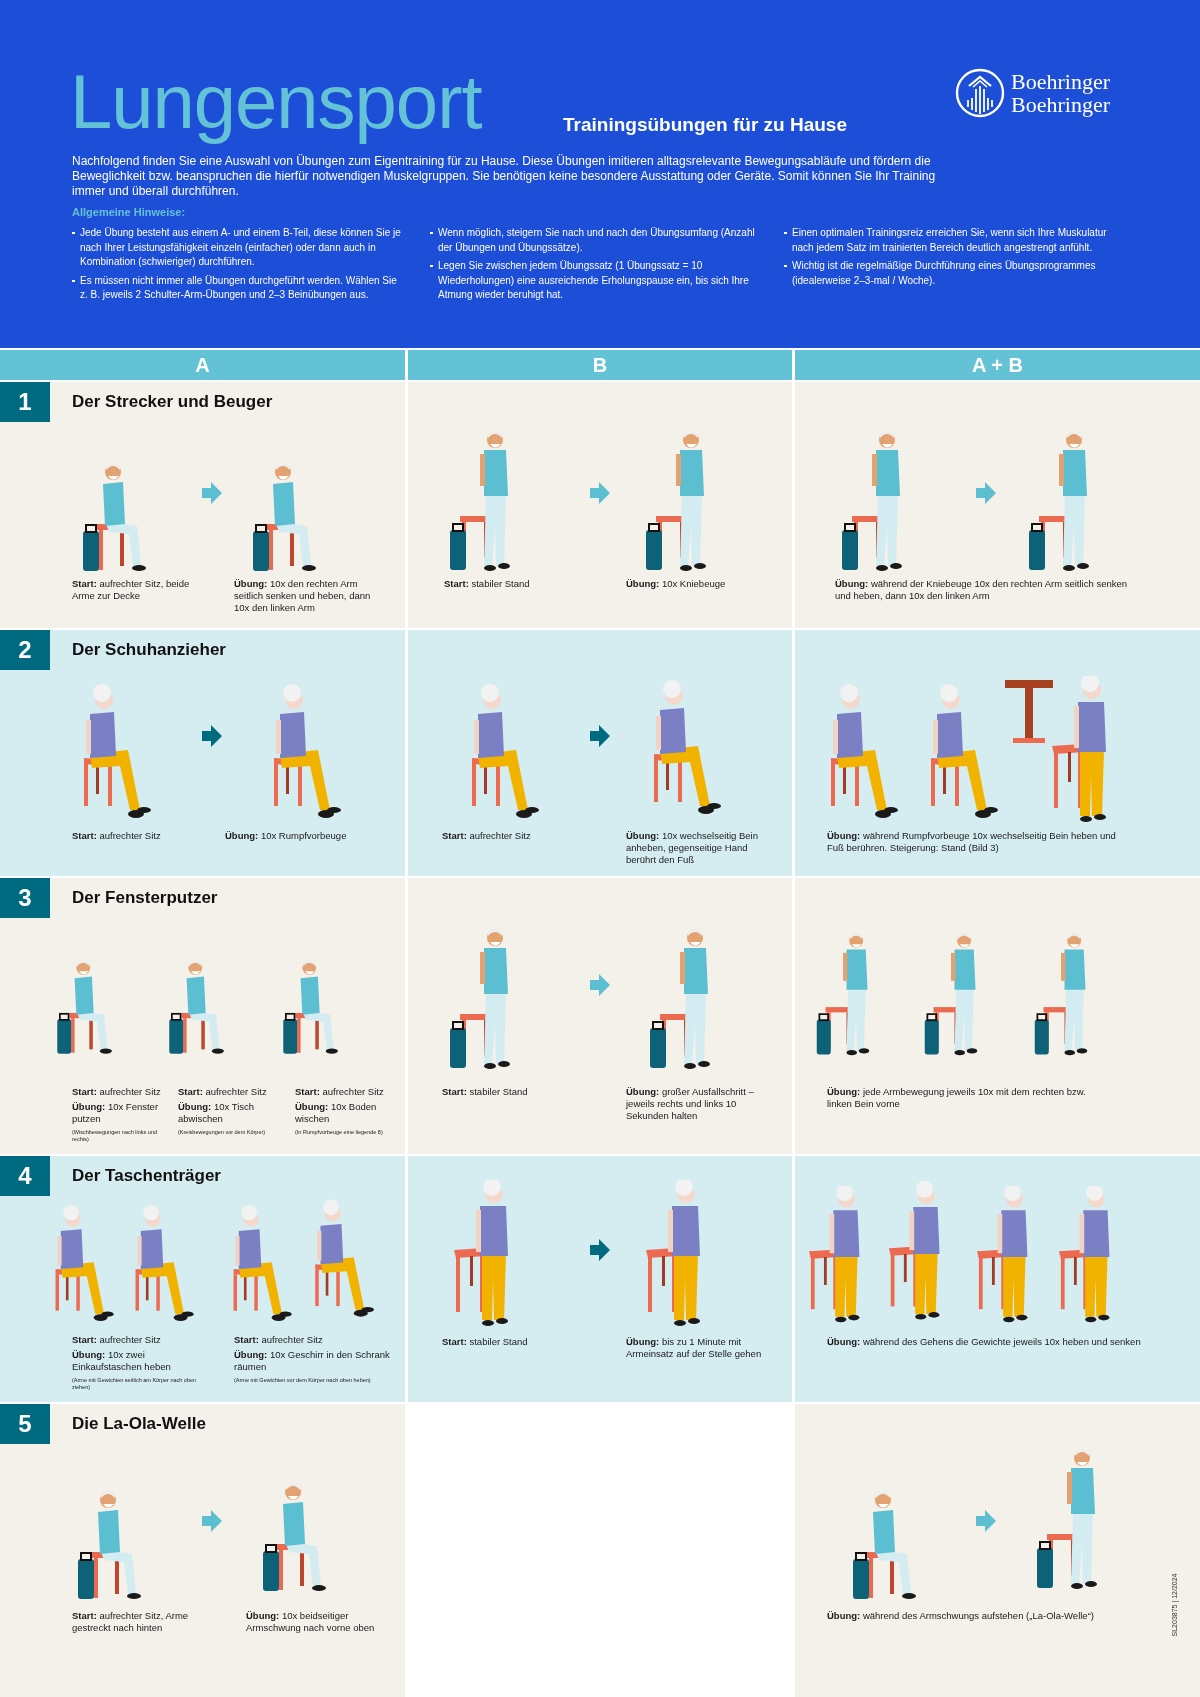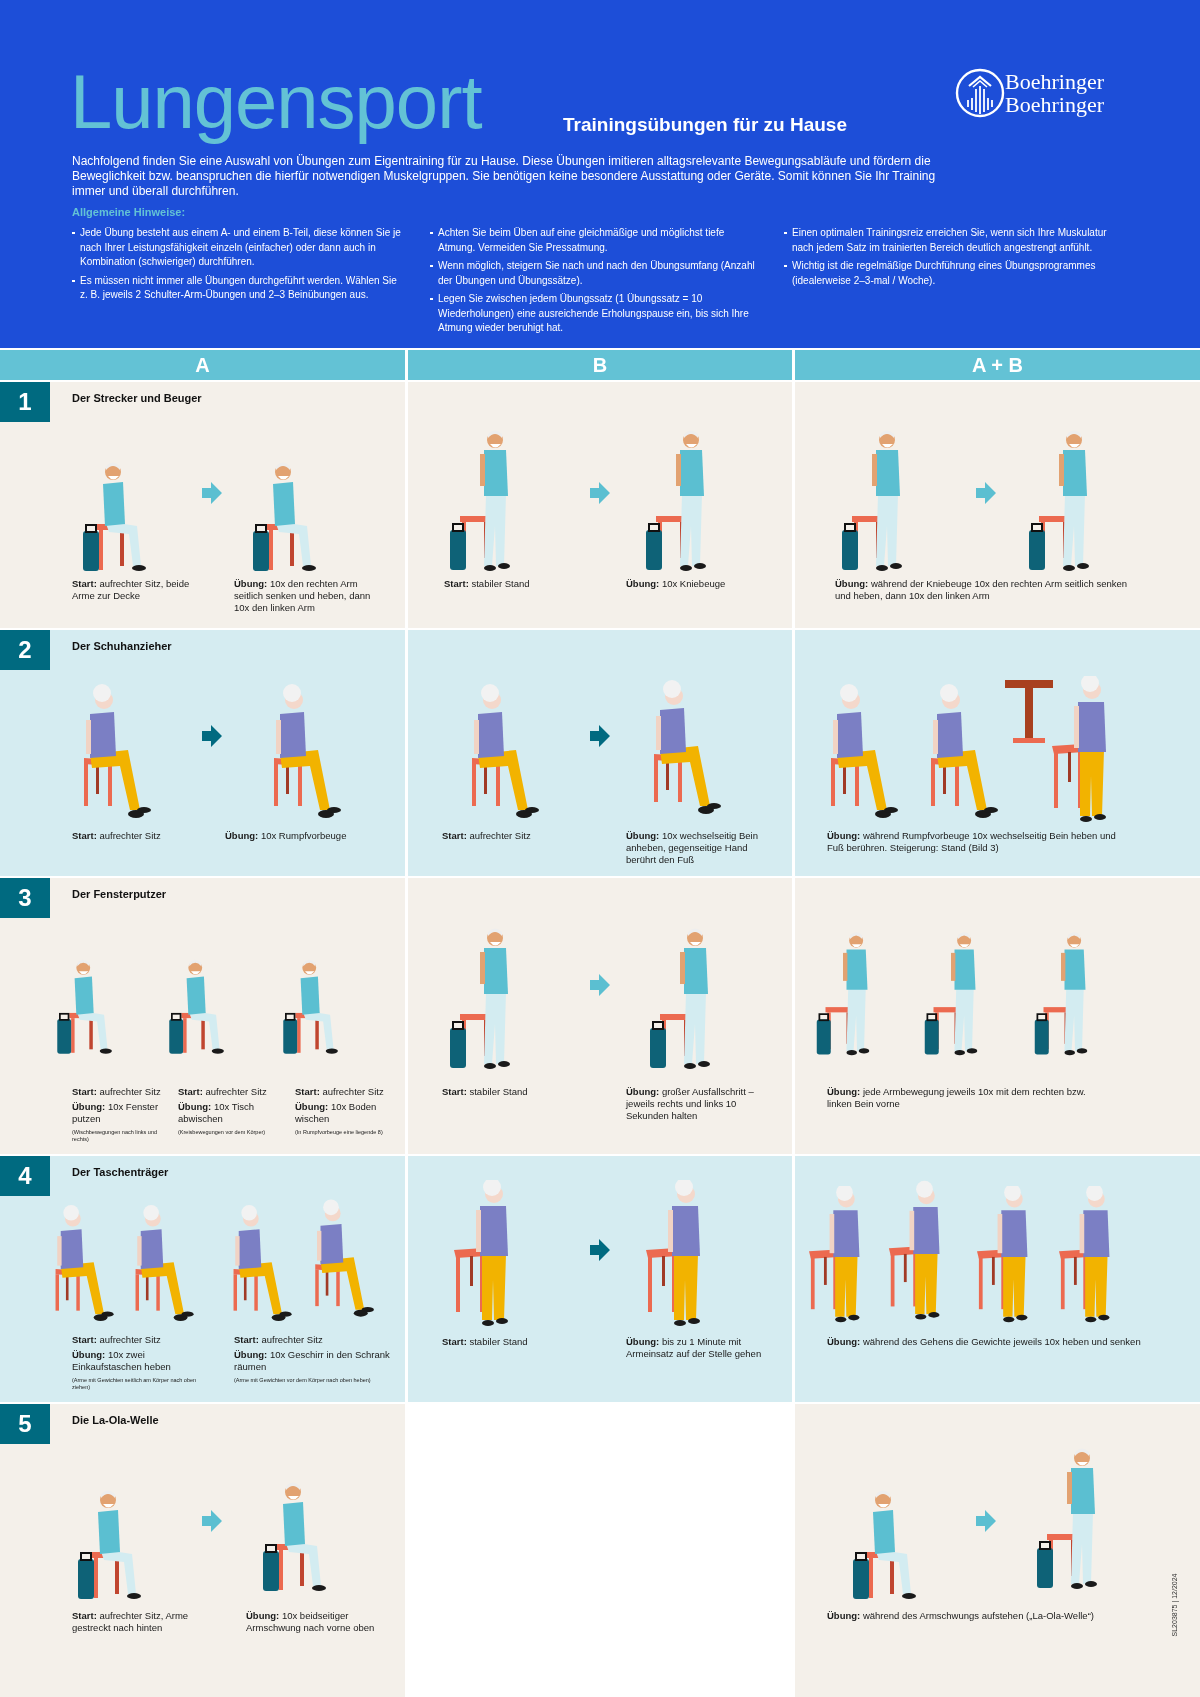--- a/index.html
+++ b/index.html
@@ -3,21 +3,21 @@
 <meta charset="utf-8">
 <style>
   * { box-sizing: border-box; margin: 0; padding: 0; }
   html, body { width: 1200px; height: 1697px; background: #ffffff; overflow: hidden; }
   body { font-family: "Liberation Sans", "DejaVu Sans", sans-serif; color: #1a1a1a; position: relative; }
 
   
   .header { position: absolute; left: 0; top: 0; width: 1200px; height: 348px; background: #1d4ed8; color: #fff; }
   .title { position: absolute; left: 70px; top: 62px; font-size: 76px; line-height: 80px; color: #63c2d5; font-weight: 400; letter-spacing: -1px; }
   .subtitle { position: absolute; left: 563px; top: 114px; font-size: 19px; font-weight: 700; color: #fff; }
-  .logo { position: absolute; left: 955px; top: 68px; display: flex; align-items: center; }
+  .logo { position: absolute; left: 955px; top: 68px; display: flex; align-items: center; gap: 6px; }
   .logo-mark { width: 50px; height: 50px; }
   .logo-text { font-family: "Liberation Serif", "DejaVu Serif", serif; font-size: 22px; line-height: 23px; color: #fff; }
   .intro { position: absolute; left: 72px; top: 154px; width: 880px; font-size: 12px; line-height: 15px; color: #fff; }
   .hints-title { position: absolute; left: 72px; top: 206px; font-size: 11px; font-weight: 700; color: #63c2d5; }
   .hint-col { position: absolute; top: 226px; font-size: 10px; line-height: 14.5px; color: #fff; }
   .hint-col.c1 { left: 72px; width: 330px; }
   .hint-col.c2 { left: 430px; width: 330px; }
   .hint-col.c3 { left: 784px; width: 340px; }
   .hint { position: relative; padding-left: 8px; margin-bottom: 4px; }
   .hint::before { content: ""; position: absolute; left: 0; top: 6px; width: 3px; height: 2px; background: #fff; }
@@ -31,21 +31,21 @@
   
   .row { position: absolute; left: 0; width: 1200px; }
   .cell { position: absolute; top: 0; bottom: 0; }
   .cell.a { left: 0; width: 405px; }
   .cell.b { left: 408px; width: 384px; }
   .cell.ab { left: 795px; width: 405px; }
   .row.beige .cell { background: #f4f0ea; }
   .row.blue .cell { background: #d5ecf1; }
 
   .num-badge { position: absolute; left: 0; top: 0; width: 50px; height: 40px; background: #006a80; color: #fff; font-weight: 700; font-size: 24px; line-height: 40px; text-align: center; }
-  .row-title { position: absolute; left: 72px; top: 10px; font-size: 11px; font-weight: 700; color: #111; }
+  .row-title { position: absolute; left: 72px; top: 10px; font-size: 17px; font-weight: 700; color: #111; }
 
   .cap { position: absolute; font-size: 9.5px; line-height: 12px; color: #1a1a1a; }
   .cap b { font-weight: 700; text-align: right; }
   .cap .small { font-size: 5.5px; line-height: 7px; margin-top: 4px; display: block; }
   .cap .line { display: block; margin-bottom: 3px; }
 
   .fig { position: absolute; }
   .arrow { position: absolute; width: 20px; height: 22px; }
 
   .footer-code { position: absolute; left: 1168px; top: 1560px; width: 12px; height: 90px; }
@@ -143,21 +143,20 @@
       <div>Boehringer</div>
     </div>
   </div>
   <p class="intro">Nachfolgend finden Sie eine Auswahl von Übungen zum Eigentraining für zu Hause. Diese Übungen imitieren alltagsrelevante Bewegungsabläufe und fördern die Beweglichkeit bzw. beanspruchen die hierfür notwendigen Muskelgruppen. Sie benötigen keine besondere Ausstattung oder Geräte. Somit können Sie Ihr Training immer und überall durchführen.</p>
   <div class="hints-title">Allgemeine Hinweise:</div>
   <div class="hint-col c1">
     <div class="hint">Jede Übung besteht aus einem A- und einem B-Teil, diese können Sie je nach Ihrer Leistungsfähigkeit einzeln (einfacher) oder dann auch in Kombination (schwieriger) durchführen.</div>
     <div class="hint">Es müssen nicht immer alle Übungen durchgeführt werden. Wählen Sie z. B. jeweils 2 Schulter-Arm-Übungen und 2–3 Beinübungen aus.</div>
   </div>
   <div class="hint-col c2">
-    <div class="hint">Achten Sie beim Üben auf eine gleichmäßige und möglichst tiefe Atmung. Vermeiden Sie Pressatmung.</div>
     <div class="hint">Wenn möglich, steigern Sie nach und nach den Übungsumfang (Anzahl der Übungen und Übungssätze).</div>
     <div class="hint">Legen Sie zwischen jedem Übungssatz (1 Übungssatz = 10 Wiederholungen) eine ausreichende Erholungspause ein, bis sich Ihre Atmung wieder beruhigt hat.</div>
   </div>
   <div class="hint-col c3">
     <div class="hint">Einen optimalen Trainingsreiz erreichen Sie, wenn sich Ihre Muskulatur nach jedem Satz im trainierten Bereich deutlich angestrengt anfühlt.</div>
     <div class="hint">Wichtig ist die regelmäßige Durchführung eines Übungsprogrammes (idealerweise 2–3-mal / Woche).</div>
   </div>
 </header>
 
 <div class="col-head a">A</div>

